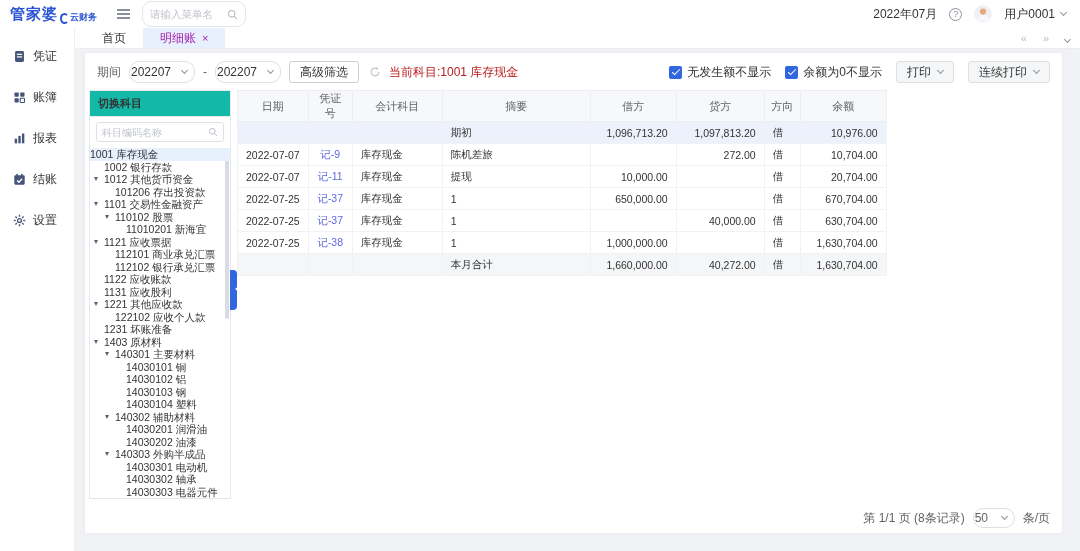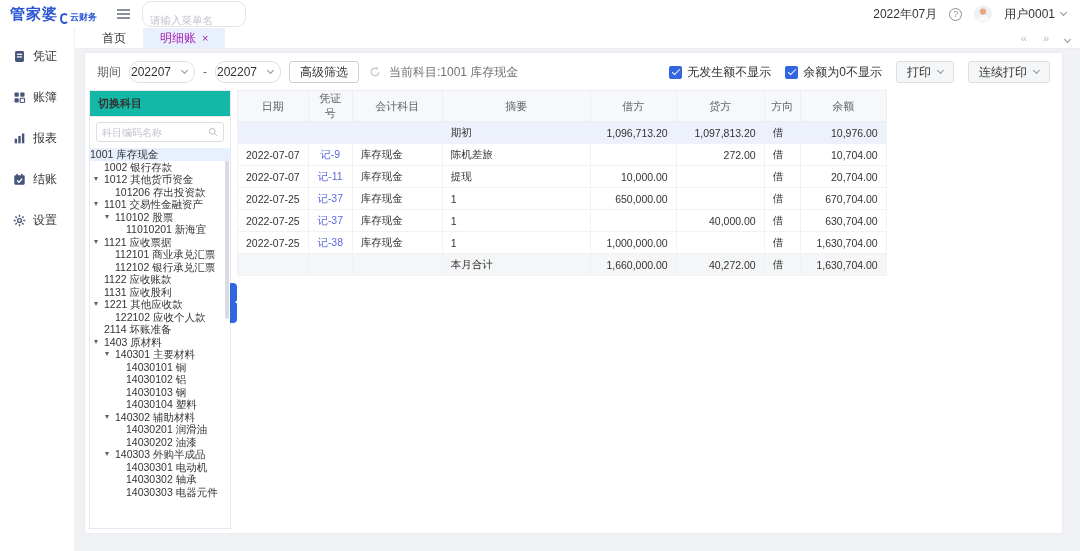--- a/index.html
+++ b/index.html
@@ -8,21 +8,21 @@
         font-family:"Liberation Sans","DejaVu Sans",sans-serif; font-size:12px; color:#333; }
 
   
   .topbar{ height:28px; background:#fff; display:flex; align-items:center; padding:0 14px 0 10px; gap:12px; }
   .logo{ display:flex; align-items:flex-end; gap:2px; }
   .brand{ color:#2b55d4; font-weight:bold; font-size:15px; letter-spacing:1px; }
   .brand-sub{ display:flex; align-items:flex-end; color:#2b55d4; font-size:9px; font-weight:bold; }
   .c-swoosh{ width:9px; height:11px; border:2px solid #2b55d4; border-right-color:transparent; border-radius:50%; display:inline-block; margin-right:1px; }
   .hamburger{ display:inline-flex; flex-direction:column; gap:2.5px; cursor:pointer; margin-left:8px; }
   .hamburger i{ width:13px; height:1.6px; background:#8a8f99; }
-  .menu-search{ width:104px; height:18px; border:1px solid #e3e5ea; border-radius:9px; display:flex; align-items:center; padding:12px 7px; gap:4px; background:#fff;flex-direction:column; }
+  .menu-search{ width:104px; height:18px; border:1px solid #e3e5ea; border-radius:9px; display:flex; align-items:center; padding:12px 7px; gap:4px; background:#fff; }
   .menu-search input{ border:0; outline:0; width:100%; font-size:10.5px; color:#333; font-family:inherit; }
   .menu-search input::placeholder{ color:#c0c4cc; }
   .top-right{ margin-left:auto; display:flex; align-items:center; gap:12px; }
   .help{ width:13px; height:13px; border:1px solid #8a8f99; border-radius:50%; color:#8a8f99; font-size:9px;
          display:inline-flex; align-items:center; justify-content:center; cursor:pointer; }
   .avatar{ width:18px; height:18px; border-radius:50%; overflow:hidden; display:inline-flex; cursor:pointer; }
   .user{ display:inline-flex; align-items:center; gap:6px; cursor:pointer; color:#333; }
   .chev{ display:inline-block; width:5px; height:5px; border-right:1.2px solid #909399; border-bottom:1.2px solid #909399;
          transform:rotate(45deg); margin-top:-3px; }
 
@@ -47,21 +47,21 @@
   .toolbar{ display:flex; align-items:center; gap:8px; padding:8px 12px 7px; }
   .tb-label{ color:#606266; }
   .select{ height:22px; border:1px solid #dcdfe6; border-radius:10px; background:#fff; display:flex; align-items:center;
            justify-content:space-between; padding:0 7px 0 1px; min-width:66px; cursor:pointer; }
   .select.small{ min-width:42px; height:20px; }
   .dash{ color:#606266; }
   .btn{ height:22px; border:1px solid #c9ced8; border-radius:3px; background:#fff; padding:0 10px; font-size:12px;
         display:inline-flex; align-items:center; gap:7px; color:#333; cursor:pointer; font-family:inherit; }
   .btn.soft{ background:#f5f6f8; border-color:#dcdfe6; }
   .refresh{ display:inline-flex; cursor:pointer; margin-left:2px; }
-  .cur-subject{ color:#737373; }
+  .cur-subject{ color:#b91c1c; }
   .toolbar-right{ margin-left:auto; display:flex; align-items:center; gap:14px; }
   .checkbox{ display:inline-flex; align-items:center; gap:5px; cursor:pointer; }
   .cb{ width:13px; height:13px; background:#3266e0; border-radius:2px; position:relative; display:inline-block; }
   .cb::after{ content:''; position:absolute; left:4.2px; top:1.6px; width:3px; height:7px;
               border-right:1.5px solid #fff; border-bottom:1.5px solid #fff; transform:rotate(45deg); }
 
   
   .body{ flex:1; min-height:0; display:flex; padding:0 4px 4px 4px; position:relative; }
   .tree-panel{ width:142px; border:1px solid #e6e8ec; display:flex; flex-direction:column; min-height:0; }
   .tree-head{ height:26px; flex:0 0 26px; background:#14b8a6; border-bottom:1px solid #e6e8ec; display:flex; align-items:center;
@@ -284,21 +284,21 @@
                   <div class="tree-item" style="padding-left: 14px;"><i class="arrow" style="left: 4px;">▾</i><span>1101 交易性金融资产</span></div>
                   <div class="tree-item" style="padding-left: 25px;"><i class="arrow" style="left: 15px;">▾</i><span>110102 股票</span></div>
                   <div class="tree-item" style="padding-left: 36px;"><span>11010201 新海宜</span></div>
                   <div class="tree-item" style="padding-left: 14px;"><i class="arrow" style="left: 4px;">▾</i><span>1121 应收票据</span></div>
                   <div class="tree-item" style="padding-left: 25px;"><span>112101 商业承兑汇票</span></div>
                   <div class="tree-item" style="padding-left: 25px;"><span>112102 银行承兑汇票</span></div>
                   <div class="tree-item" style="padding-left: 14px;"><span>1122 应收账款</span></div>
                   <div class="tree-item" style="padding-left: 14px;"><span>1131 应收股利</span></div>
                   <div class="tree-item" style="padding-left: 14px;"><i class="arrow" style="left: 4px;">▾</i><span>1221 其他应收款</span></div>
                   <div class="tree-item" style="padding-left: 25px;"><span>122102 应收个人款</span></div>
-                  <div class="tree-item" style="padding-left: 14px;"><span>2114 坏账准备</span></div>
+                  <div class="tree-item" style="padding-left: 14px;"><span>1231 坏账准备</span></div>
                   <div class="tree-item" style="padding-left: 14px;"><i class="arrow" style="left: 4px;">▾</i><span>1403 原材料</span></div>
                   <div class="tree-item" style="padding-left: 25px;"><i class="arrow" style="left: 15px;">▾</i><span>140301 主要材料</span></div>
                   <div class="tree-item" style="padding-left: 36px;"><span>14030101 铜</span></div>
                   <div class="tree-item" style="padding-left: 36px;"><span>14030102 铝</span></div>
                   <div class="tree-item" style="padding-left: 36px;"><span>14030103 钢</span></div>
                   <div class="tree-item" style="padding-left: 36px;"><span>14030104 塑料</span></div>
                   <div class="tree-item" style="padding-left: 25px;"><i class="arrow" style="left: 15px;">▾</i><span>140302 辅助材料</span></div>
                   <div class="tree-item" style="padding-left: 36px;"><span>14030201 润滑油</span></div>
                   <div class="tree-item" style="padding-left: 36px;"><span>14030202 油漆</span></div>
                   <div class="tree-item" style="padding-left: 25px;"><i class="arrow" style="left: 15px;">▾</i><span>140303 外购半成品</span></div>
@@ -405,18 +405,26 @@
                       <td class="a-right">1,660,000.00</td>
                       <td class="a-right">40,272.00</td>
                       <td class="a-left">借</td>
                       <td class="a-right">1,630,704.00</td>
                     </tr>
                   </tbody>
                 </table>
             </div>
           </div>
 
+          <div class="pager">
+            <span>第 1/1 页 (8条记录)</span>
+            <div class="select small">
+                <span>50</span>
+                <i class="chev"></i>
+              </div>
+            <span>条/页</span>
+          </div>
 
         </div>
       </div>
     </section>
   </div>
 </div>
 
 </body></html>

